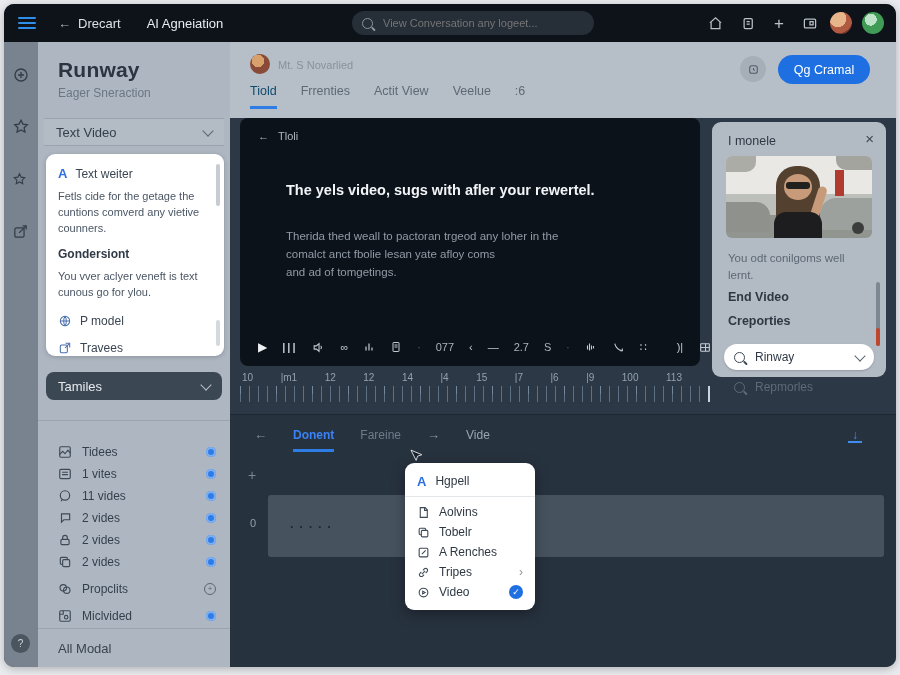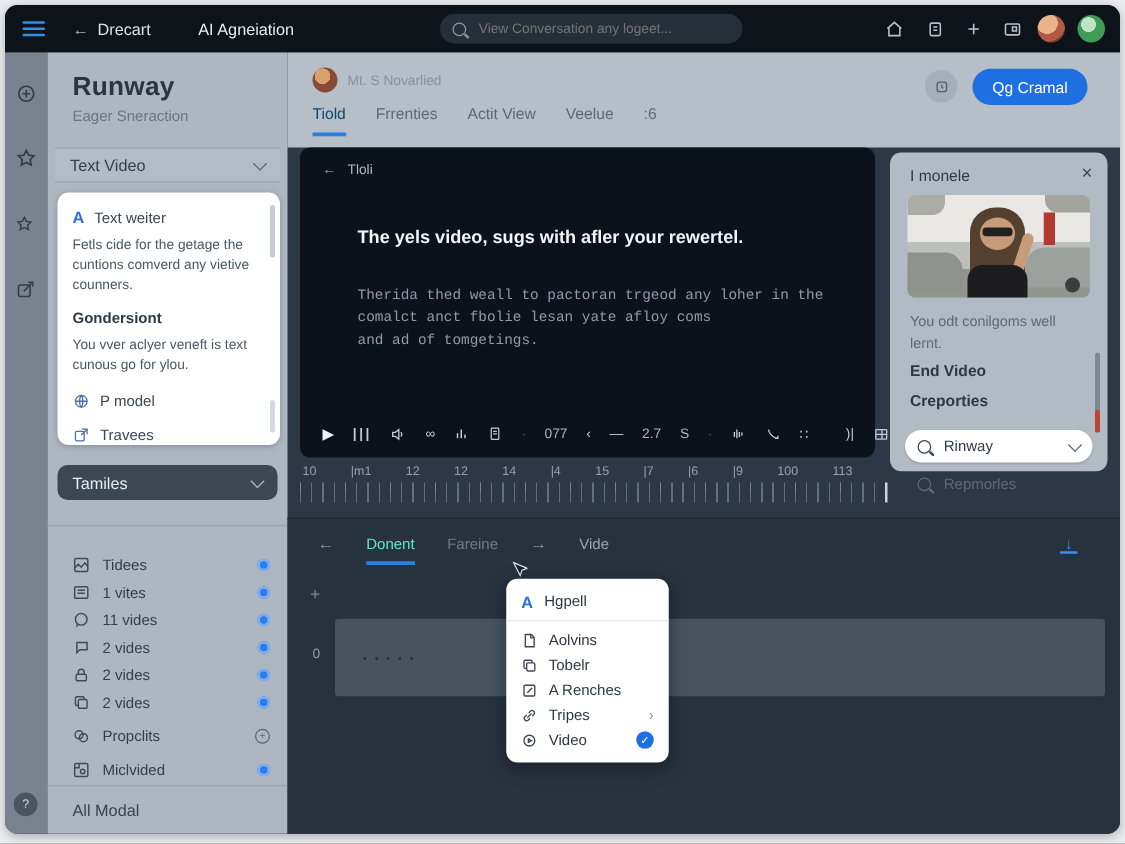--- a/index.html
+++ b/index.html
@@ -5,21 +5,21 @@
   html,body{margin:0;padding:0;}
   body{width:900px;height:675px;background:#e9ebee;font-family:"Liberation Sans",sans-serif;overflow:hidden;position:relative;}
   .app{position:absolute;left:4px;top:4px;width:892px;height:663px;border-radius:10px;overflow:hidden;background:#2c3845;box-shadow:0 2px 8px rgba(0,0,0,.25);}
   svg{display:block;}
   
   .topbar{position:absolute;left:0;top:0;width:892px;height:38px;background:#0d1319;display:flex;align-items:center;}
   .hamburger{width:18px;height:12px;display:flex;flex-direction:column;justify-content:space-between;margin-left:14px;cursor:pointer;}
   .hamburger span{display:block;height:2px;border-radius:1px;background:#2f8fe8;}
   .tb-back{margin-left:22px;color:#aab3bc;font-size:13px;display:flex;align-items:center;gap:7px;}
   .tb-back b{color:#dbe1e7;font-weight:400;}
-  .tb-title{margin-left:38px;color:#e8ecf0;font-size:13px;}
+  .tb-title{margin-left:26px;color:#e8ecf0;font-size:13px;}
   .tb-search{position:absolute;left:348px;top:7px;width:222px;height:24px;border-radius:12px;background:#262e38;display:flex;align-items:center;padding:0 10px;gap:8px;}
   .tb-search input{background:transparent;border:0;outline:0;color:#8b96a1;font-size:11px;width:100%;font-family:"Liberation Sans",sans-serif;}
   .mag{width:9px;height:9px;border:1.5px solid #8b96a1;border-radius:50%;position:relative;flex:0 0 auto;}
   .mag:after{content:"";position:absolute;width:5px;height:1.5px;background:#8b96a1;transform:rotate(45deg);right:-4px;bottom:-2px;border-radius:1px;}
   .tb-icons{position:absolute;right:78px;top:0;height:38px;display:flex;align-items:center;gap:18px;color:#b9c1ca;}
   .tb-icons svg{stroke:#b9c1ca;}
   .tb-plus{font-size:17px;line-height:1;color:#b9c1ca;}
   .avatar{border-radius:50%;flex:0 0 auto;}
   .av1{width:22px;height:22px;background:radial-gradient(circle at 35% 30%,#e8b48a 0 40%,#b05a42 41% 70%,#7e3a30 71%);position:absolute;right:44px;top:8px;}
   .av2{width:22px;height:22px;background:radial-gradient(circle at 40% 35%,#bfe3c8 0 30%,#3f9b55 31% 75%,#2c7040 76%);position:absolute;right:12px;top:8px;}
@@ -60,21 +60,21 @@
   .mh-tabs{position:absolute;left:20px;top:42px;display:flex;gap:24px;font-size:12.5px;color:#5e6975;}
   .mh-tabs .tab{padding-bottom:8px;cursor:pointer;}
   .mh-tabs .tab.active{color:#0c4a6e;border-bottom:3px solid #2e7de5;}
   .mh-circle{position:absolute;right:130px;top:14px;width:26px;height:26px;border-radius:50%;background:#a6aeb8;display:flex;align-items:center;justify-content:center;cursor:pointer;}
   .mh-circle svg{stroke:#525e6b;}
   .mh-btn{position:absolute;right:26px;top:13px;width:92px;height:29px;border-radius:15px;background:#1e6fe2;color:#fff;font-size:12.5px;border:0;display:flex;align-items:center;justify-content:center;cursor:pointer;font-family:"Liberation Sans",sans-serif;}
   
   .player{position:absolute;left:236px;top:114px;width:460px;height:248px;background:#0c1219;border-radius:8px;}
   .pl-back{position:absolute;left:18px;top:12px;font-size:11px;color:#aeb6bf;display:flex;gap:9px;align-items:center;}
   .pl-title{position:absolute;left:46px;top:62px;width:330px;font-size:14.5px;font-weight:700;color:#f2f5f7;line-height:1.4;}
-  .pl-body{position:absolute;left:46px;top:110px;font-size:11.5px;color:#919ba6;line-height:1.55;font-family:Liberation Mono, monospace;}
+  .pl-body{position:absolute;left:46px;top:110px;font-size:11.5px;color:#919ba6;line-height:1.55;}
   .pl-controls{position:absolute;left:18px;right:14px;bottom:8px;height:22px;display:flex;align-items:center;gap:15px;color:#c3cad2;font-size:11px;}
   .pl-controls .ic{display:flex;align-items:center;}
   .pl-controls svg{stroke:#c3cad2;}
   .pc-play{font-size:12px;color:#eef2f5;}
   .pc-bars{letter-spacing:2px;font-weight:700;font-size:11px;}
   .pc-sep{color:#5b6673;font-size:10px;}
   .pc-num{color:#aab3bd;}
   .pc-box{width:18px;height:16px;border-radius:3px;background:#343f4c;display:flex;align-items:center;justify-content:center;}
   .pc-box svg{stroke:#dde3e8;}
   .spacer{flex:1;}
@@ -111,21 +111,21 @@
   .pn-search .mag:after{background:#3c4854;}
   .pn-search input{border:0;outline:0;background:transparent;font-size:12px;color:#2f3945;width:86px;font-family:"Liberation Sans",sans-serif;}
   .pn-search .chev{margin-left:auto;}
   .pn-search2{position:absolute;left:22px;top:258px;display:flex;align-items:center;gap:10px;font-size:12px;color:#5f6a76;}
   .pn-search2 .mag{border-color:#5f6a76;}
   .pn-search2 .mag:after{background:#5f6a76;}
   
   .bottom{position:absolute;left:226px;top:410px;width:666px;height:253px;background:#27323f;border-top:1px solid #1d2833;}
   .bt-bar{position:absolute;left:24px;top:12px;display:flex;align-items:center;gap:26px;font-size:12px;color:#6f7b88;}
   .bt-bar .arrow{font-size:13px;color:#8a95a0;}
-  .bt-tab-active{color:#5eead4;border-bottom:3px solid #2e7de5;padding-bottom:7px;margin-bottom:-10px;}
+  .bt-tab-active{color:#3b82f6;border-bottom:3px solid #2e7de5;padding-bottom:7px;margin-bottom:-10px;font-weight:bold;}
   .bt-tab-dim{color:#9aa5b0;}
   .bt-download{position:absolute;right:34px;top:14px;color:#3f8cf3;font-size:12px;width:14px;text-align:center;border-bottom:2px solid #3f8cf3;line-height:12px;cursor:pointer;}
   .bt-plus{position:absolute;left:18px;top:52px;color:#7c8793;font-size:14px;}
   .bt-tracknum{position:absolute;left:20px;top:102px;color:#94a0ab;font-size:11px;}
   .bt-track{position:absolute;left:38px;top:80px;width:616px;height:62px;background:#46535f;border-radius:3px;}
   .bt-dots{position:absolute;left:22px;top:24px;color:#1f2933;font-size:13px;font-weight:700;letter-spacing:5px;}
   .cursor{position:absolute;left:178px;top:34px;}
   
   .menu{position:absolute;left:401px;top:458px;width:130px;background:#ffffff;border-radius:9px;box-shadow:0 4px 14px rgba(0,0,0,.35);padding:8px 0;}
   .mrow{display:flex;align-items:center;gap:9px;height:20px;padding:0 12px;font-size:12px;color:#2e3843;cursor:pointer;}

